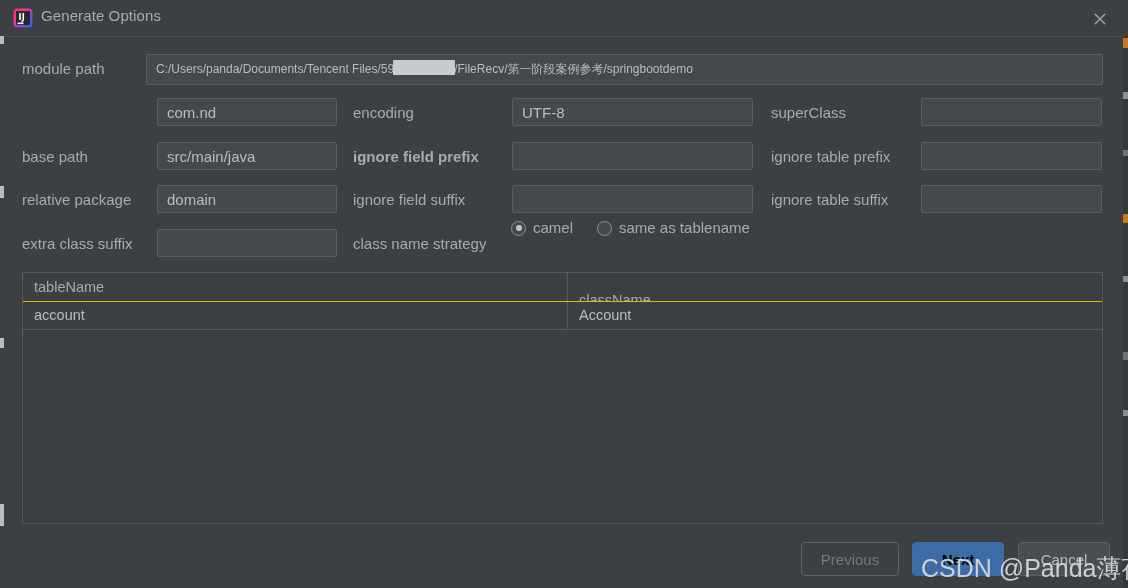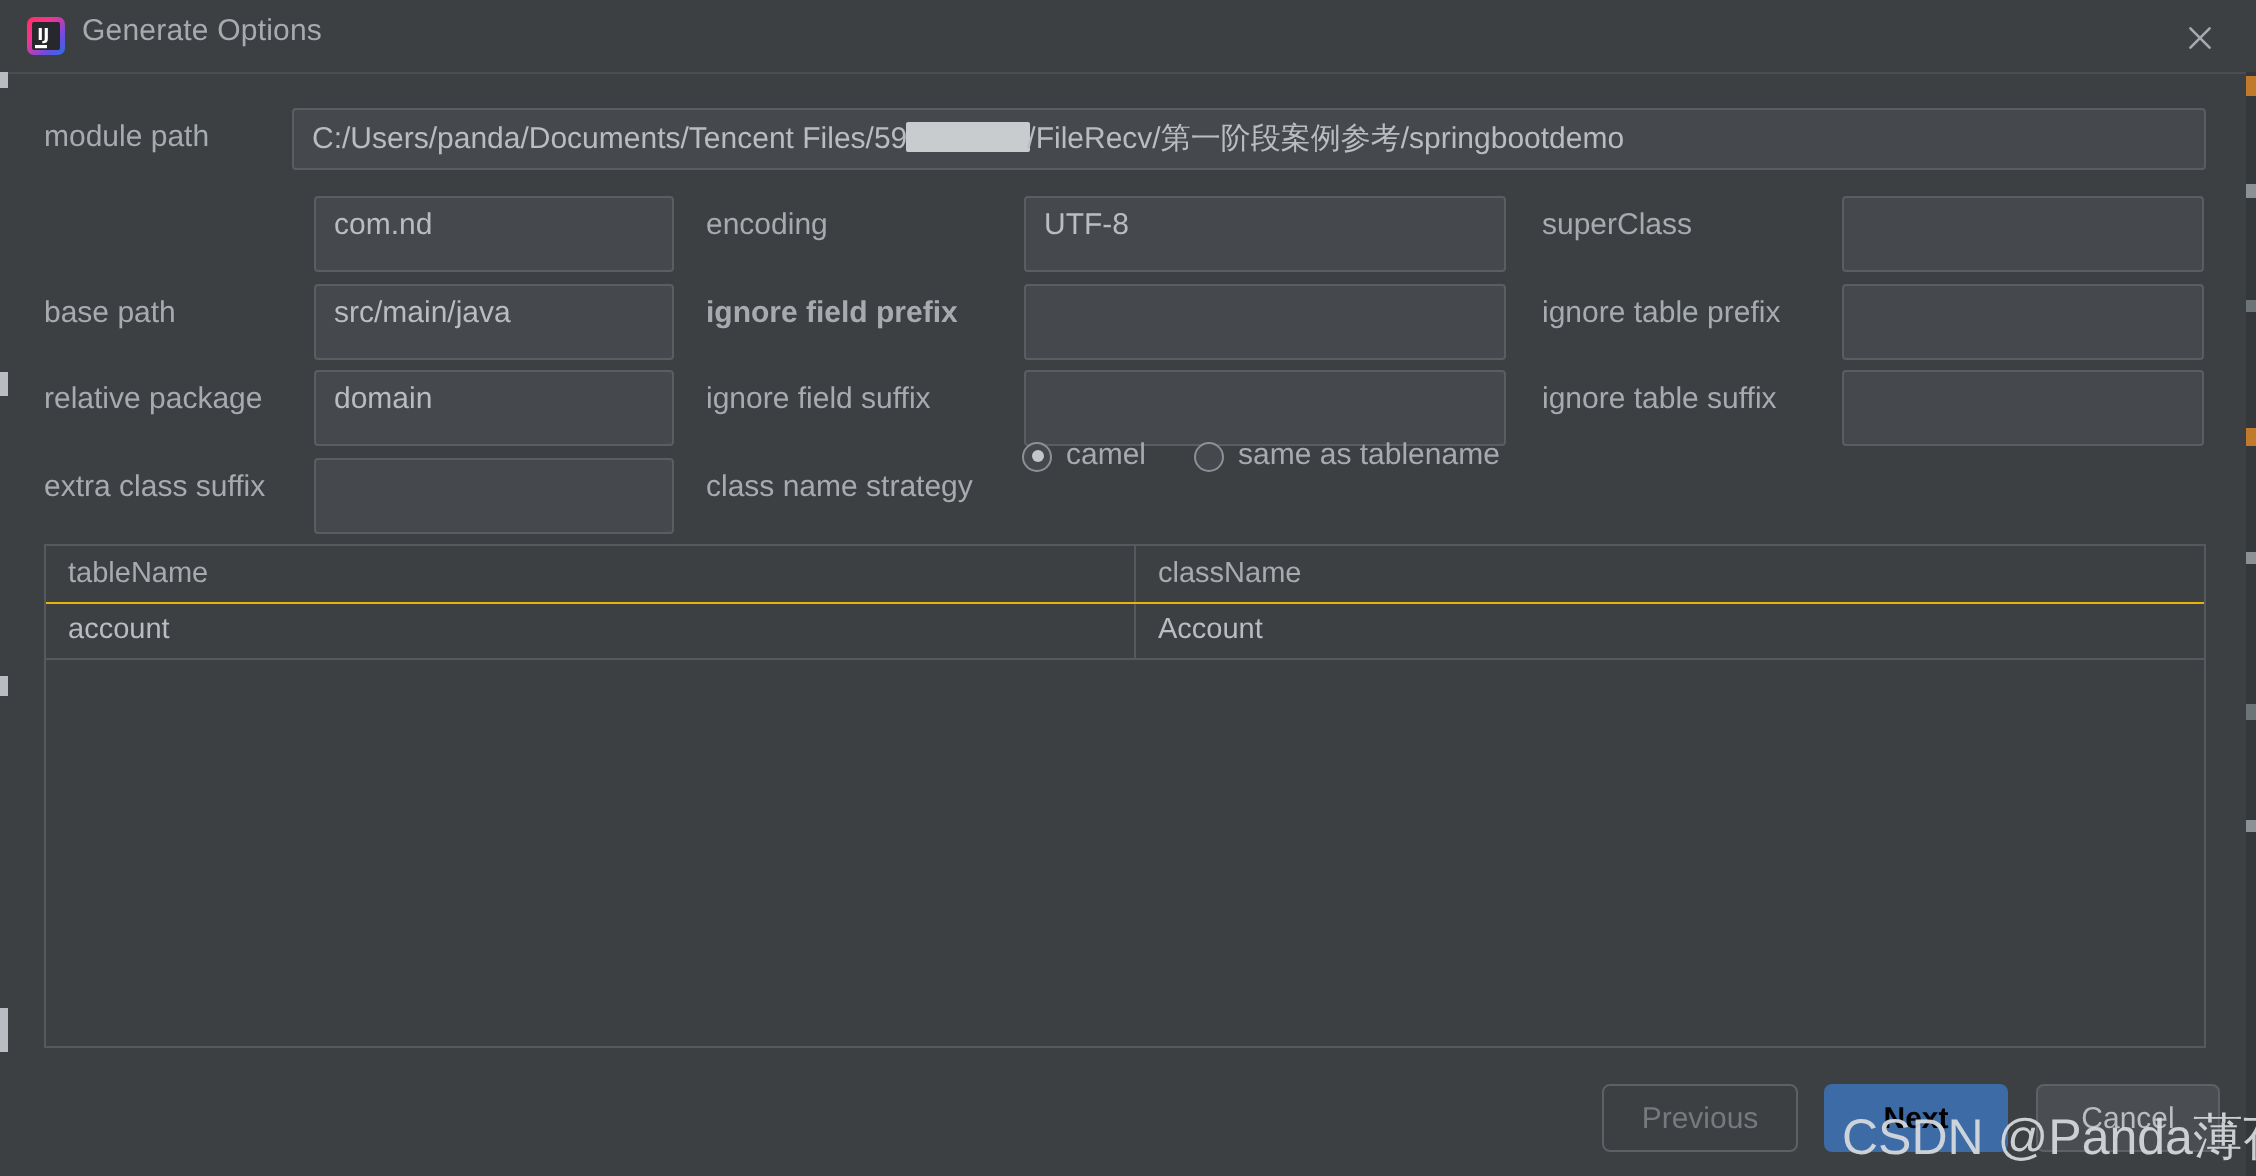--- a/index.html
+++ b/index.html
@@ -60,40 +60,40 @@
     background: #4a4e52;
   }
 
   .lbl {
     position: absolute;
     font-size: 15px; color: #a7abb0;
     line-height: 30px; white-space: nowrap;
   }
 
   .field {
-    position: absolute; height: 38px;
+    position: absolute; height: 28px;
     background: #45494d;
     border: 1px solid #5a5e62;
     border-radius: 2px;
   }
   .field span {
     display: block; padding: 0 9px;
     font-size: 15px; line-height: 28px; color: #b9bcc0;
     white-space: nowrap; overflow: hidden;
   }
 
   
   .modpath-field {
     position: absolute; left: 146px; top: 54px;
     width: 957px; height: 31px;
     background: #45494d; border: 1px solid #5a5e62; border-radius: 2px;
   }
   .modpath-field .val {
     position: relative;
-    padding: 0 9px; font-size: 15px; line-height: 29px; color: #b9bcc0;
+    padding: 0 9px; font-size: 12px; line-height: 29px; color: #b9bcc0;
     white-space: nowrap; overflow: hidden;
   }
   .redact {
     display: inline-block;
     width: 62px; height: 15px;
     background: #c9ccce;
     border-radius: 1px;
     vertical-align: -2px;
     margin: 0 -1px;
   }
@@ -123,21 +123,21 @@
     border: 1px solid #55595d;
     background: #3c4043;
     overflow: hidden;
   }
   .thead { display: flex; height: 29px; border-bottom: 1px solid #eab308; }
   .thead .th {
     font-size: 14.5px; color: #a7abb0; line-height: 28px; padding-left: 11px;
     overflow: hidden; white-space: nowrap;
   }
   .thead .th.c0 { width: 545px; border-right: 1px solid #55595d; }
-  .thead .th.c1 { flex: 1; }
+  .thead .th.c1 { flex: 1; margin-top: 13px; }
 
   .trow { display: flex; height: 28px; border-bottom: 1px solid #55595d; }
   .trow .td {
     font-size: 14.5px; color: #b9bcc0; line-height: 27px; padding-left: 11px;
     overflow: hidden; white-space: nowrap;
   }
   .trow .td.c0 { width: 545px; border-right: 1px solid #55595d; }
   .trow .td.c1 { flex: 1; }
 
   

